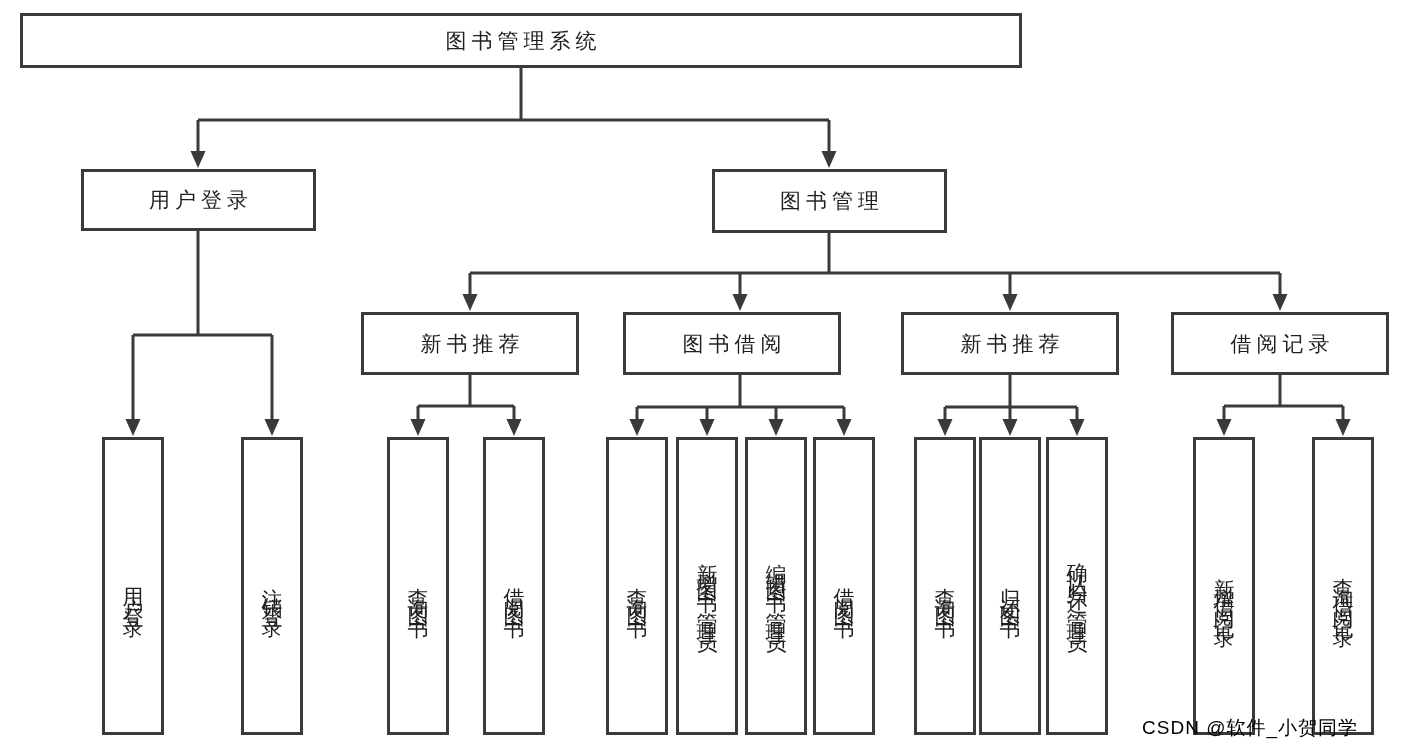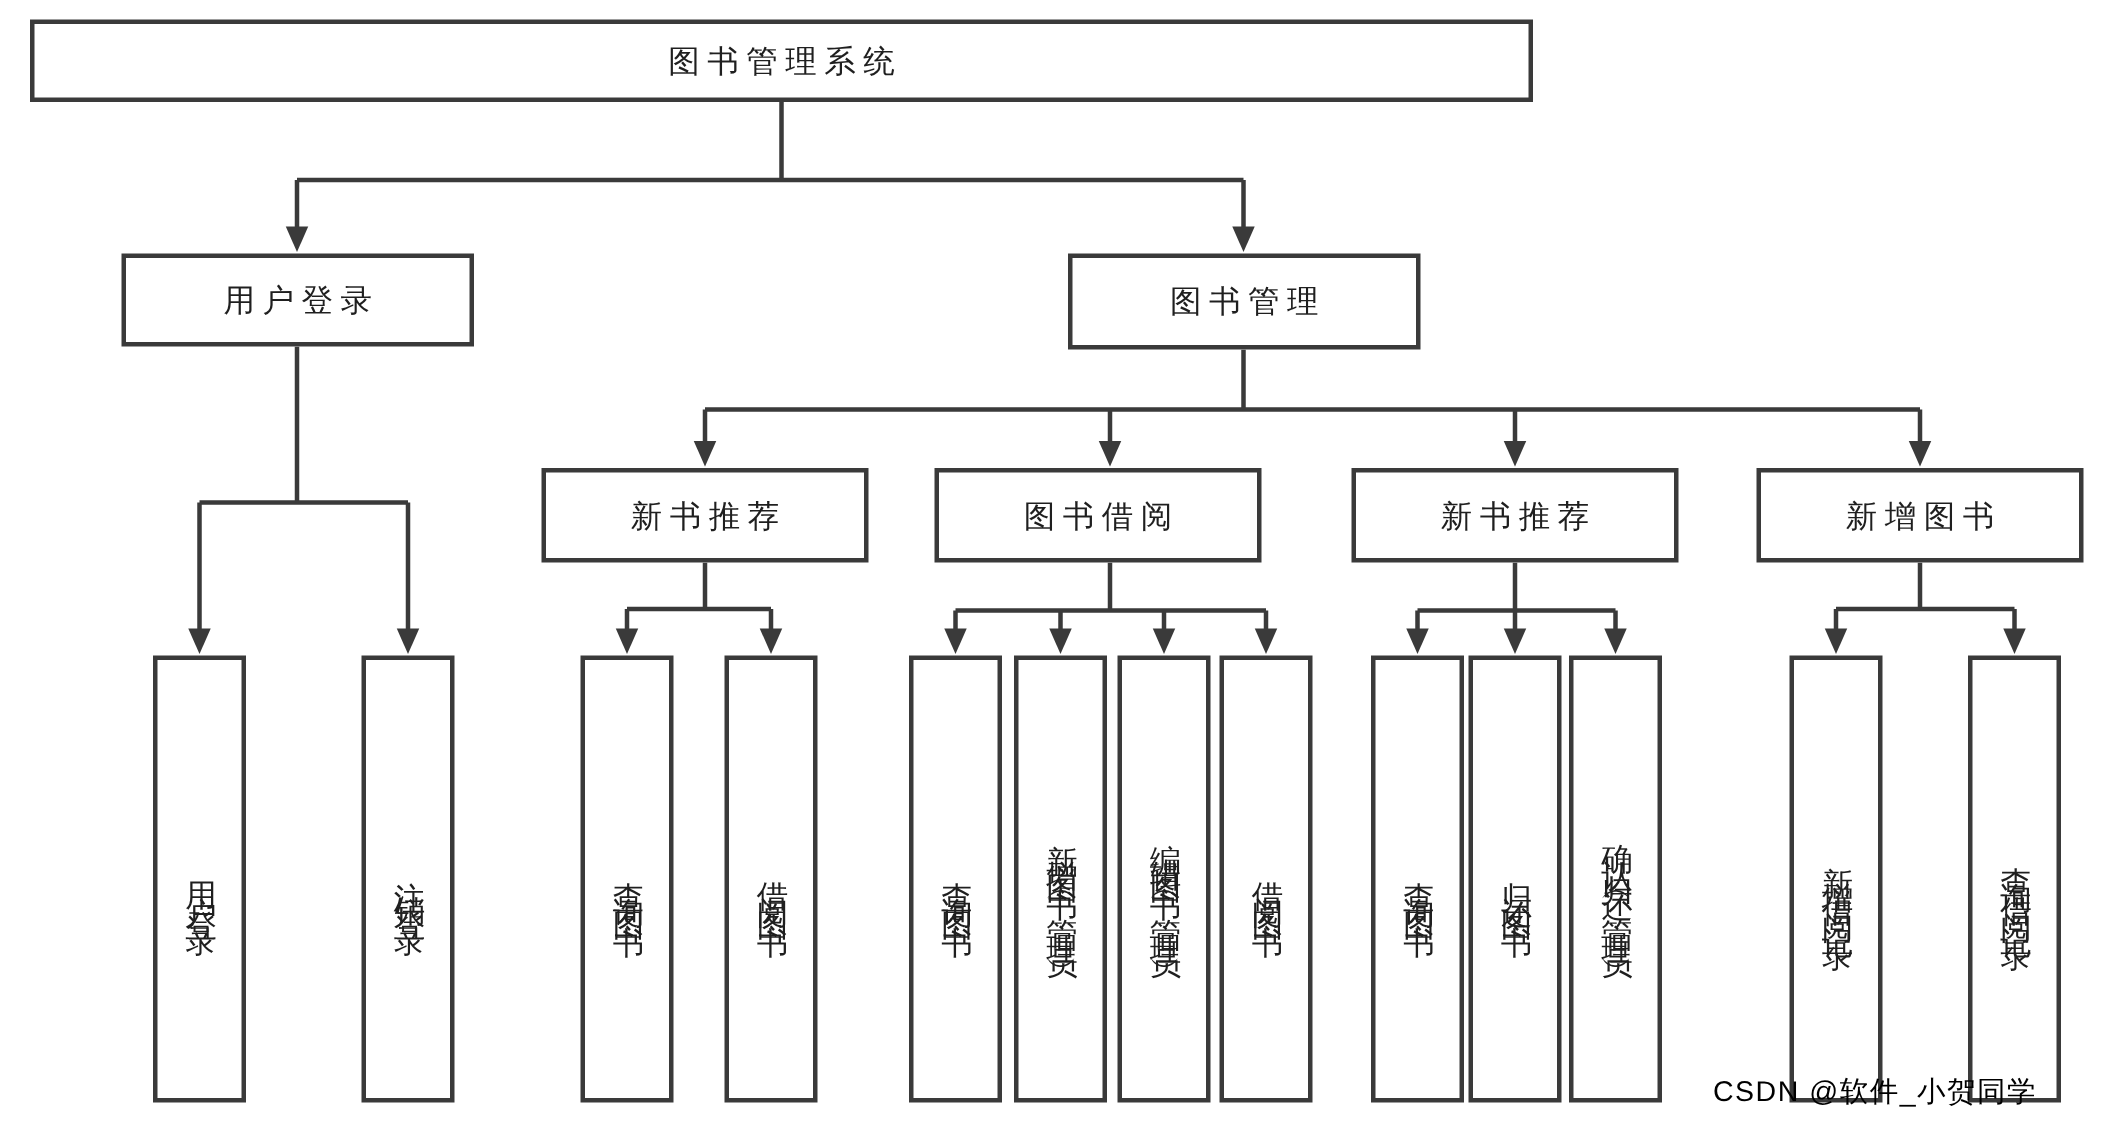--- a/index.html
+++ b/index.html
@@ -79,21 +79,21 @@
   <div class="box h" style="left:712px;top:169px;width:235px;height:64px">
     <span>图书管理</span>
   </div>
   <div class="box h" style="left:623px;top:312px;width:218px;height:63px">
     <span>图书借阅</span>
   </div>
   <div class="box h" style="left:901px;top:312px;width:218px;height:63px">
     <span>新书推荐</span>
   </div>
   <div class="box h" style="left:1171px;top:312px;width:218px;height:63px">
-    <span>新增图书</span>
+    <span>借阅记录</span>
   </div>
 
   <div class="box v" style="left:102px;top:437px;width:62px;height:298px">
     <span>用户登录</span>
   </div>
   <div class="box v" style="left:241px;top:437px;width:62px;height:298px">
     <span>注销登录</span>
   </div>
 
   <div class="box v" style="left:387px;top:437px;width:62px;height:298px">

